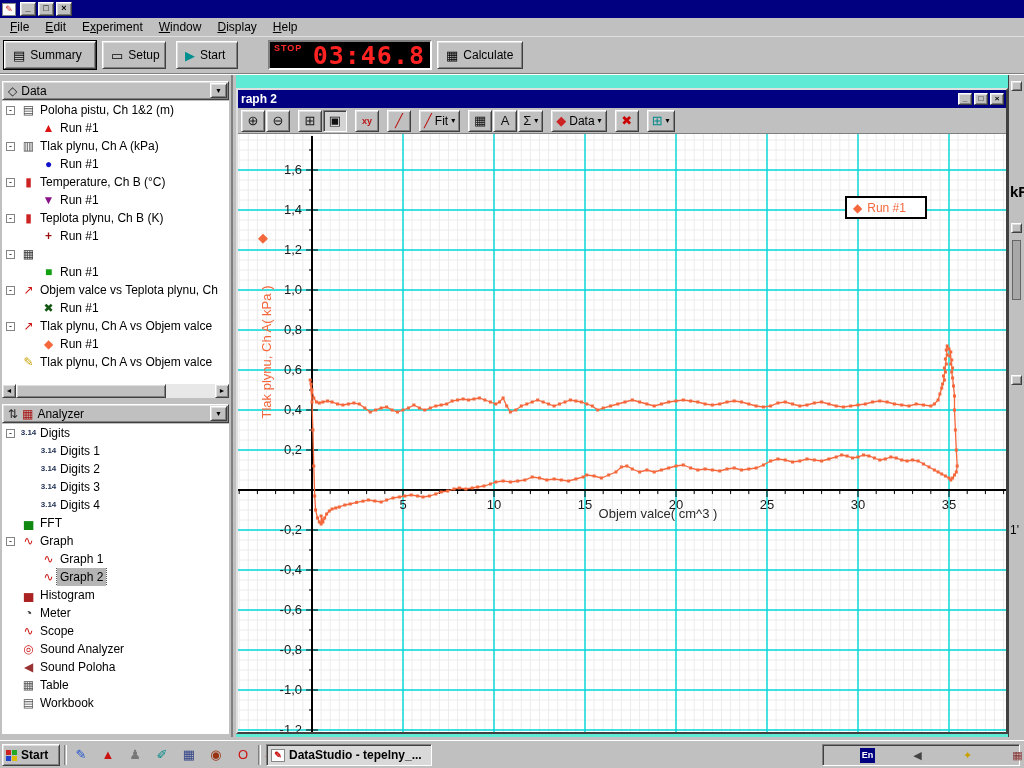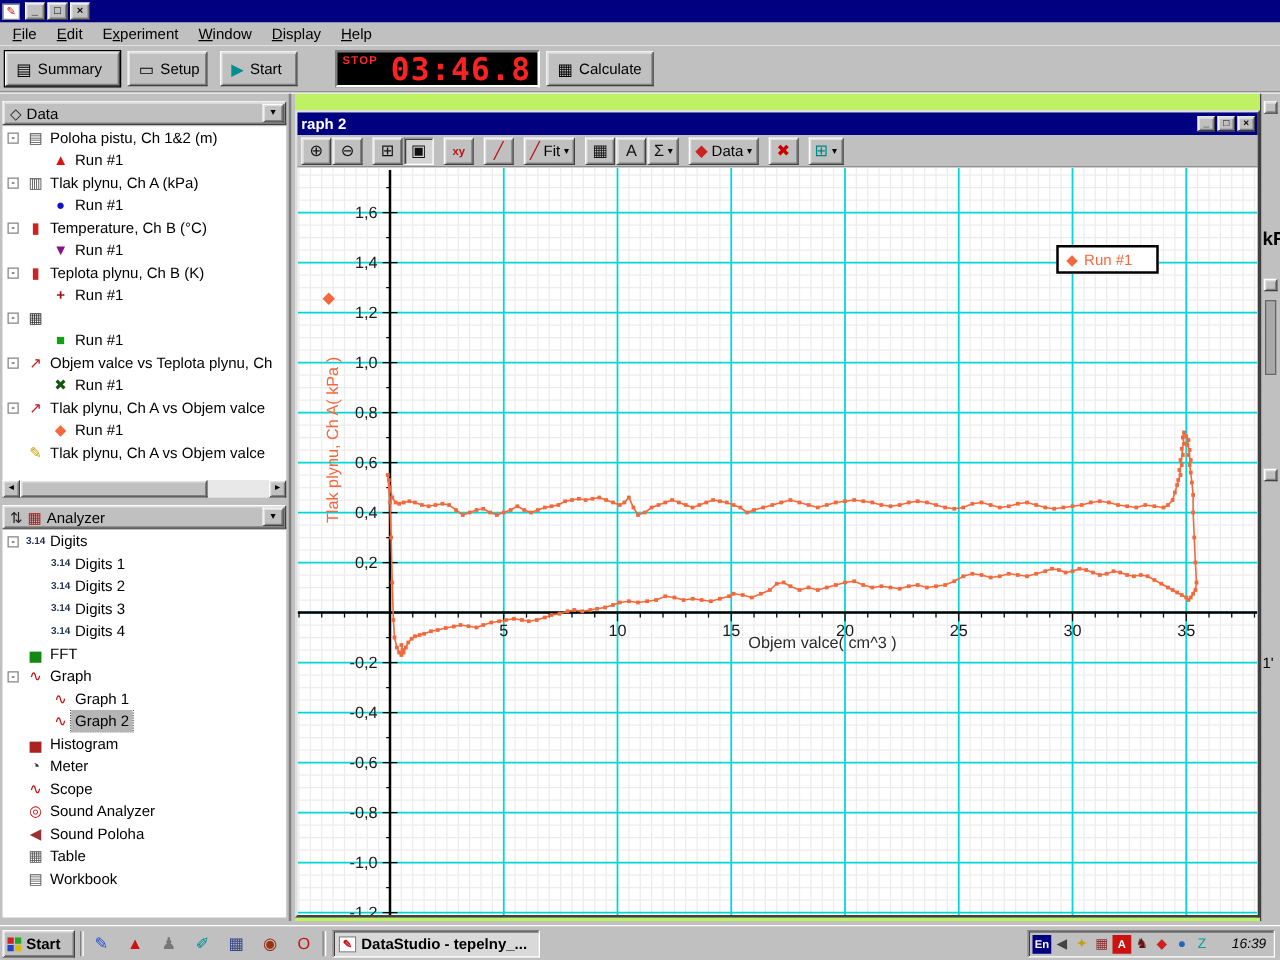--- a/index.html
+++ b/index.html
@@ -49,21 +49,21 @@
   .ticon{width:17px;text-align:center;font-size:12px;flex:0 0 auto;}
   .ticon.tg{font-size:8px;font-weight:bold;letter-spacing:0;}
   .tlabel{padding:0 3px;}
   .tlabel.sel{background:#b5b5b5;outline:1px dotted #555;}
   .hscroll{position:absolute;left:2px;top:309px;width:227px;height:14px;background:#dfdfdf;display:flex;}
   .sarrow{width:14px;height:14px;font-size:7px;line-height:12px;text-align:center;flex:0 0 auto;color:#000;}
   .strack{flex:1;position:relative;background:#e8e8e8;}
   .sthumb{position:absolute;left:0;top:0;width:150px;height:14px;}
 
   
-  .mdi{position:absolute;left:236px;top:75px;width:772px;height:662px;background:#bef264;padding-left:22px;}
+  .mdi{position:absolute;left:236px;top:75px;width:772px;height:662px;background:#5eead4;padding-left:22px;}
   .graph-window{position:absolute;left:0;top:13px;width:772px;height:646px;border:2px solid;border-color:#dfdfdf #404040 #404040 #dfdfdf;background:#c0c0c0;}
   .graph-titlebar{height:18px;background:#000080;color:#fff;display:flex;align-items:center;padding:0 2px 0 3px;}
   .graph-titlebar .title{font-weight:bold;flex:1;}
   .graph-toolbar{height:26px;background:#c0c0c0;display:flex;align-items:center;padding-left:3px;border-bottom:1px solid #808080;}
   .gbtn{height:22px;min-width:24px;display:inline-flex;align-items:center;justify-content:center;gap:3px;padding:0 4px;margin-right:1px;font-size:13px;}
   .gbtn.gap{margin-left:7px;}
   .gbtn.pressed{border-color:#808080 #fff #fff #808080;box-shadow:inset 1px 1px 0 #404040;background:#d4d4d4;}
   .gglyph{font-size:13px;color:#111;}
   .gglyph.small{font-size:9px;font-weight:bold;color:#bb1111;}
   .glabel{font-size:12px;}
@@ -88,21 +88,21 @@
   .taskstrip{position:absolute;left:0;top:737px;width:1024px;height:3px;background:#c0c0c0;}
   .taskbar{position:absolute;left:0;top:740px;width:1024px;height:28px;background:#c0c0c0;border-top:1px solid #fff;}
   .startbtn{position:absolute;left:2px;top:3px;width:58px;height:22px;display:flex;align-items:center;gap:4px;padding-left:3px;font-weight:bold;}
   .winlogo{display:inline-grid;grid-template-columns:5px 5px;grid-template-rows:5px 5px;gap:1px;}
   .winlogo span{display:block;}
   .tdiv{position:absolute;top:4px;width:3px;height:20px;border-left:1px solid #808080;border-right:1px solid #fff;}
   .quicklaunch{position:absolute;left:72px;top:5px;display:flex;gap:9px;}
   .qicon{width:18px;height:18px;text-align:center;font-size:13px;line-height:18px;}
   .taskbtn{position:absolute;left:266px;top:3px;width:166px;height:22px;display:flex;align-items:center;gap:4px;padding:0 4px;font-weight:bold;white-space:nowrap;overflow:hidden;background:#d9d9d9;}
   .tray{position:absolute;left:822px;top:3px;width:198px;height:22px;display:flex;align-items:center;gap:1px;padding:0 3px;}
-  .tricon{width:15px;height:15px;text-align:center;font-size:11px;line-height:15px;flex:0 0 auto;}
+  .tricon{width:15px;height:15px;text-align:center;font-size:11px;line-height:15px;flex:0 0 auto;margin-left:34px;}
   .tricon.boxed{font-size:9px;font-weight:bold;line-height:14px;}
   .traytime{margin-left:auto;font-size:11px;padding-right:3px;font-style:italic;}
 </style>
 </head>
 <body>
 
 <div class="titlebar">
   <span class="app-icon">✎</span>
   <span class="winctl">
       <span class="wbtn out">_</span>

